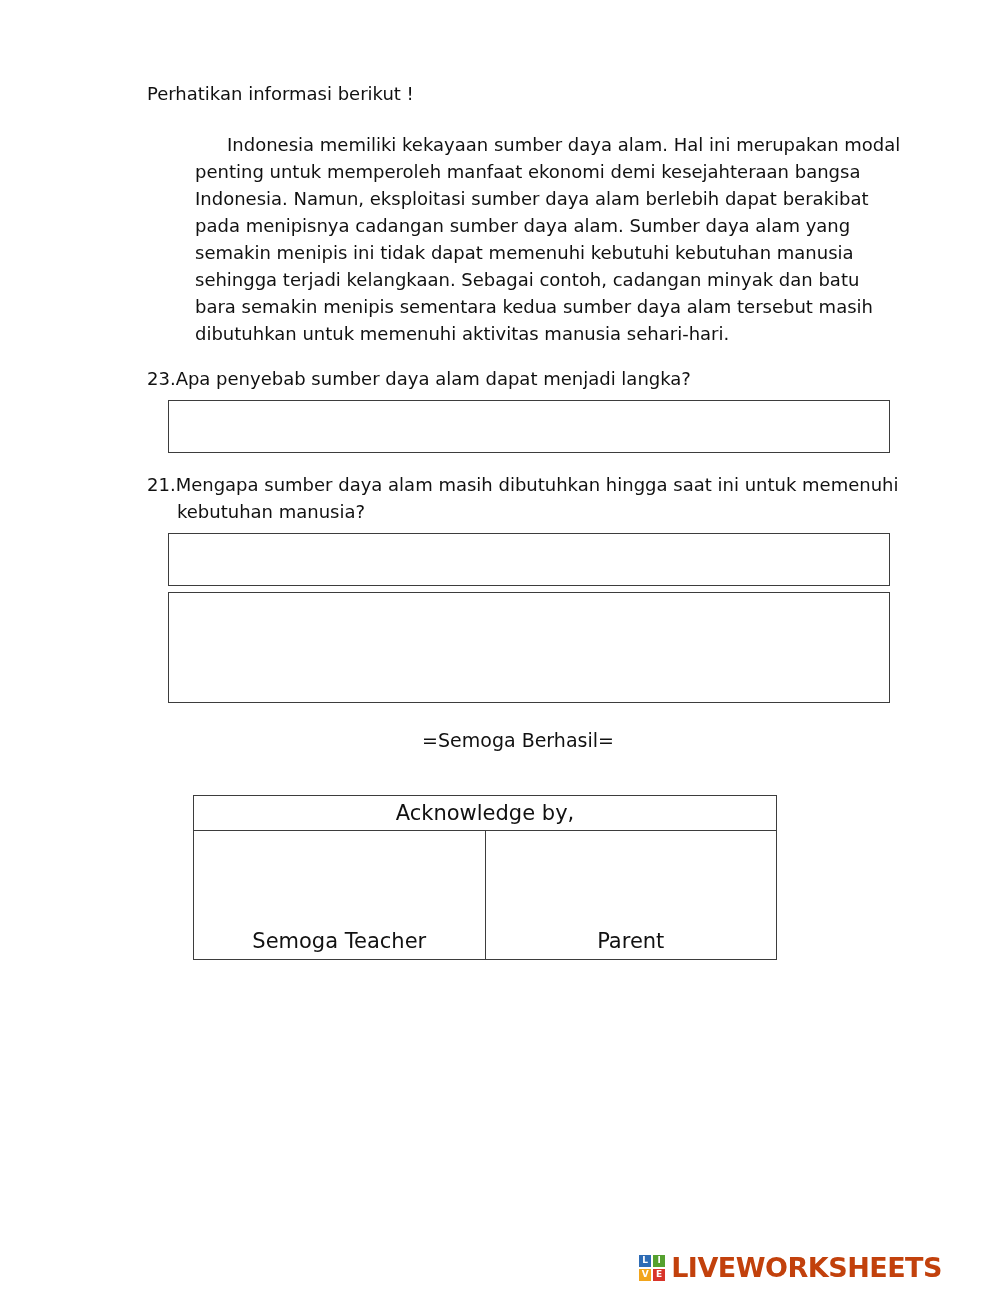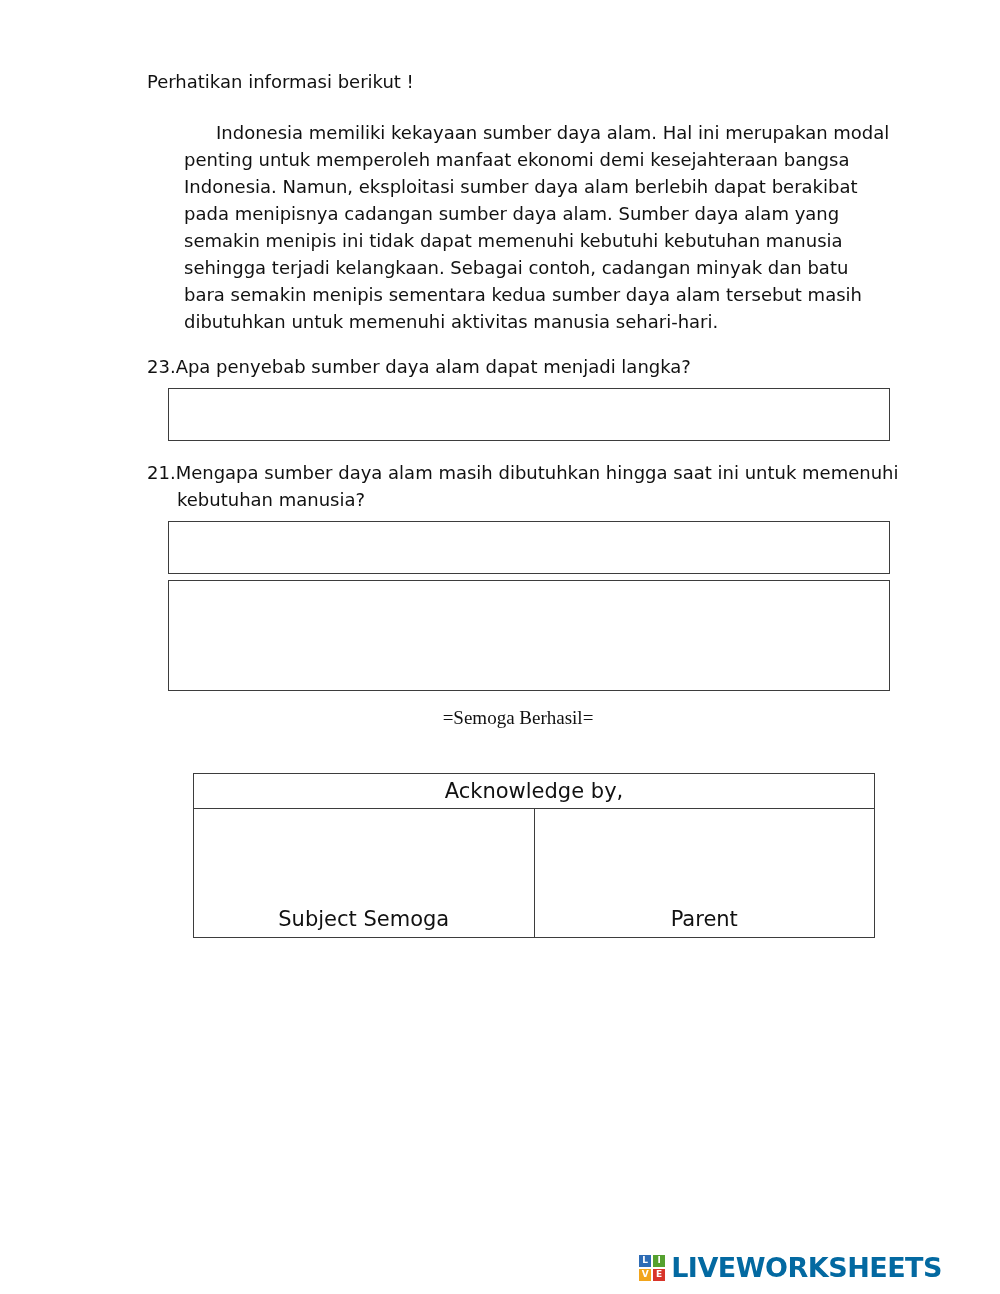--- a/index.html
+++ b/index.html
@@ -8,29 +8,29 @@
     width:1000px;
     height:1294px;
     background:#ffffff;
     font-family:"DejaVu Sans", sans-serif;
     color:#111111;
     overflow:hidden;
   }
   .content {
     position:absolute;
     left:147px;
-    top:68px;
+    top:80px;
     width:745px;
   }
   .intro {
     font-size:18px;
     line-height:27px;
   }
   .passage {
-    margin:24px 0 0 37px;
+    margin:24px 0 0 48px;
     width:706px;
     font-size:18px;
     line-height:27px;
     text-indent:32px;
     text-align:left;
   }
   .question {
     margin-top:18px;
     font-size:18px;
     line-height:27px;
@@ -47,30 +47,29 @@
     background:#ffffff;
     resize:none;
     box-sizing:border-box;
     font-family:"DejaVu Sans", sans-serif;
     font-size:17px;
     padding:5px 8px;
     outline:none;
   }
   .answer-box.tall { height:111px; margin-top:6px; }
   .closing {
-    margin-top:16px;
+    margin-top:26px;
     width:742px;
     text-align:center;
     font-size:19px;
-    font-family:Liberation Serif, serif;
   }
   .ack-table {
     margin:44px 0 0 46px;
     border-collapse:collapse;
-    width:682px;
+    width:584px;
   }
   .ack-table th {
     border:1px solid #3d3d3d;
     font-weight:400;
     font-size:21px;
     height:30px;
     text-align:center;
     padding:2px 0;
   }
   .ack-table td {
@@ -134,34 +133,34 @@
 
     <div class="closing">=Semoga Berhasil=</div>
 
     <table class="ack-table">
       <tbody>
           <tr>
         <th colspan="2">Acknowledge by,</th>
       </tr>
       <tr>
         <td>
-          <span>Subject Semoga</span>
+          <span>Semoga Teacher</span>
         </td>
         <td>
           <span>Parent</span>
         </td>
       </tr>
     </tbody>
       </table>
 
   </div>
 
   <div class="brand">
     <span class="brand-icon">
       <span class="brand-sq" style="background: rgb(46, 108, 181);">L</span>
       <span class="brand-sq" style="background: rgb(85, 161, 47);">I</span>
       <span class="brand-sq" style="background: rgb(242, 165, 28);">V</span>
       <span class="brand-sq" style="background: rgb(216, 52, 42);">E</span>
     </span>
-    <span class="brand-text" style="color: #0369a1;">LIVEWORKSHEETS</span>
+    <span class="brand-text" style="color: #c2410c;">LIVEWORKSHEETS</span>
   </div>
 
 </div>
 
 </body></html>

